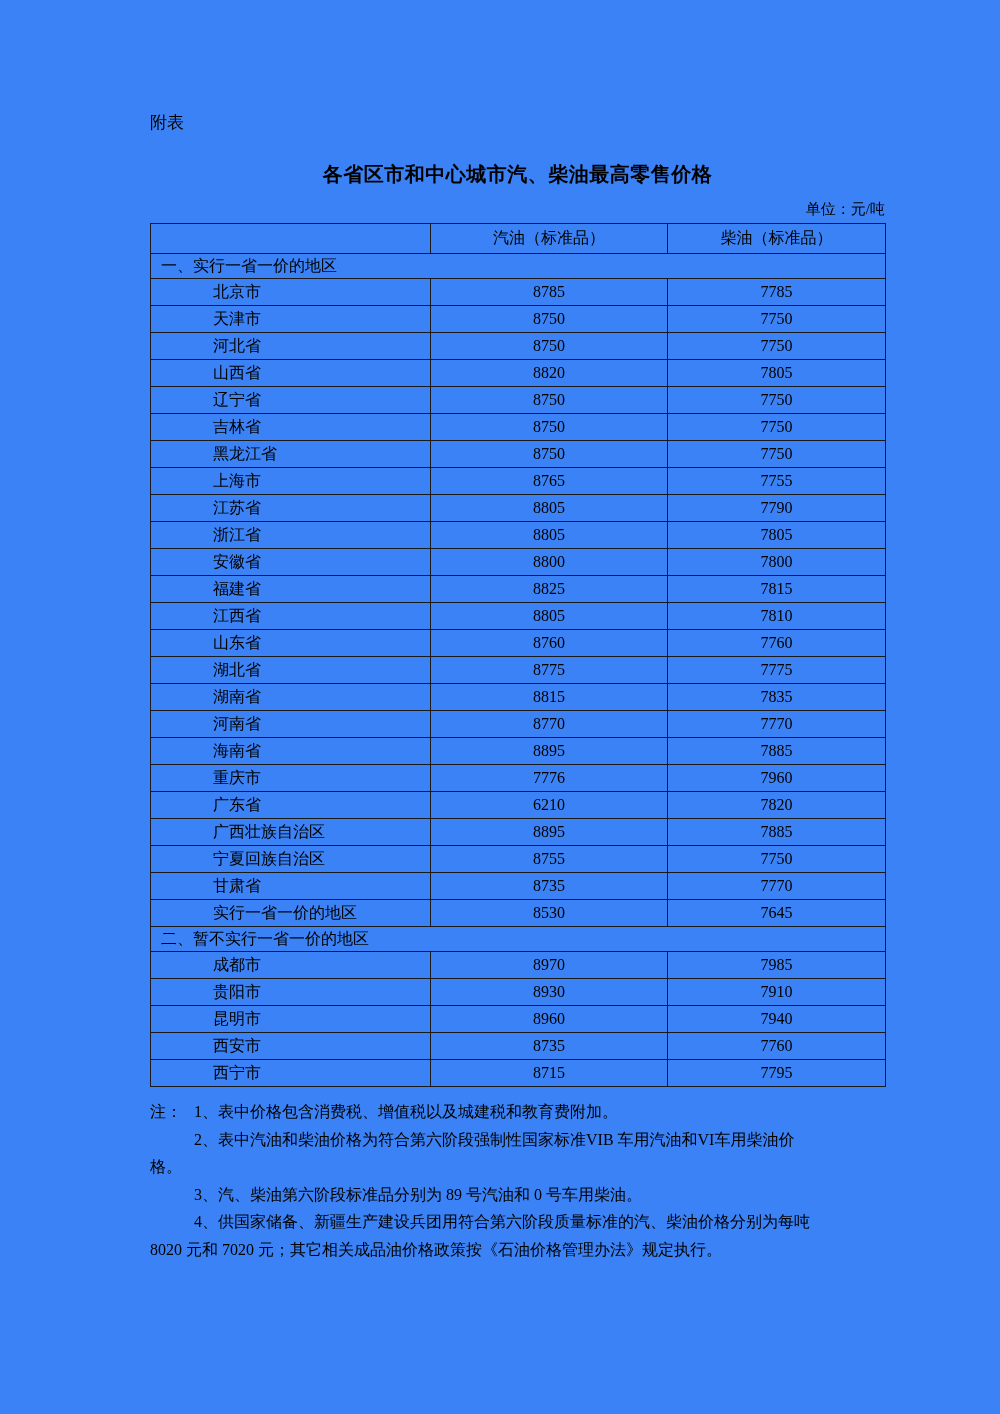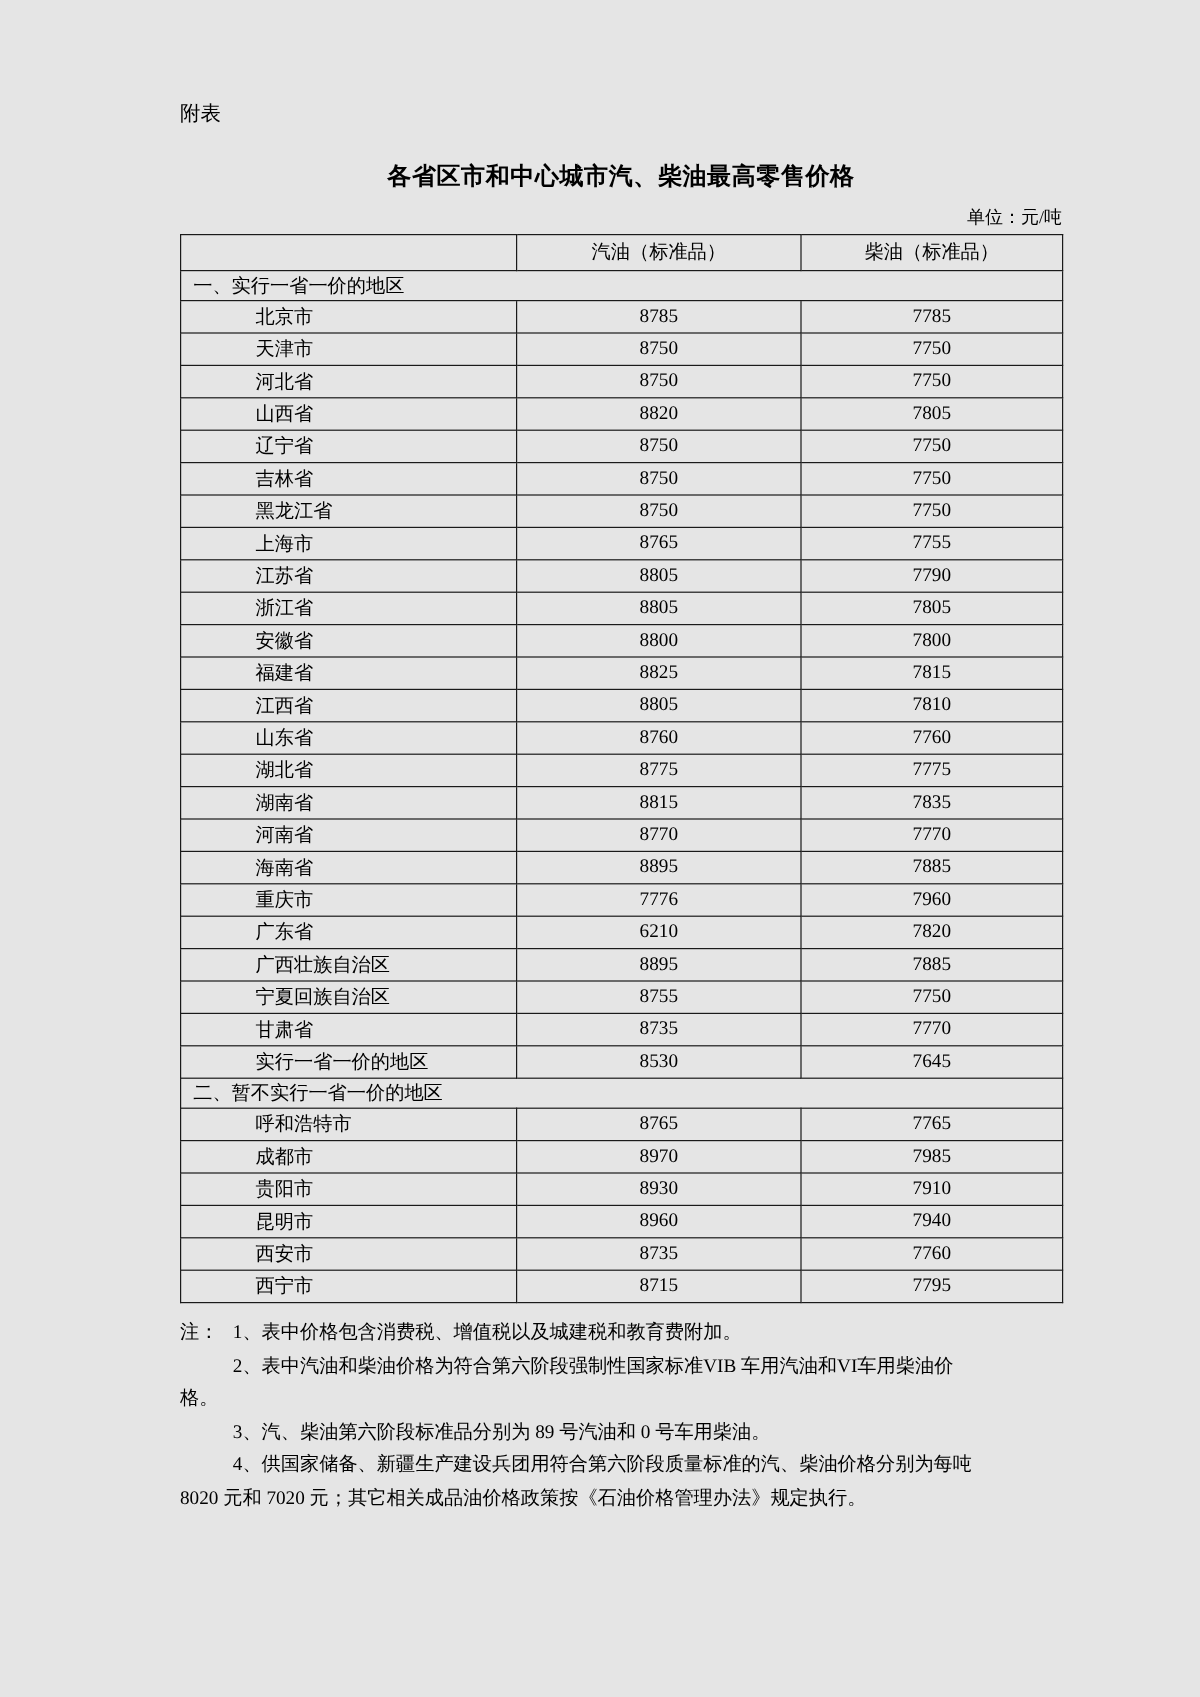--- a/index.html
+++ b/index.html
@@ -1,24 +1,24 @@
 <!DOCTYPE html>
 <html><head>
 <meta charset="utf-8">
 <style>
   html, body { margin: 0; padding: 0; background: #ffffff; }
   .page {
     position: relative;
     width: 1000px;
     height: 1414px;
-    background: #e5e5e5;
+    background: #3b82f6;
     color: #000000;
     font-family: "Liberation Serif", "DejaVu Serif", serif;
     box-sizing: border-box;
-    padding: 84px 115px 0 150px;
+    padding: 112px 115px 0 150px;
     overflow: hidden;
   }
   .attach-label {
     font-size: 17px;
     line-height: 22px;
   }
   .doc-title {
     margin-top: 27px;
     text-align: center;
     font-size: 20px;
@@ -226,25 +226,20 @@
         </tr>
         <tr class="data-row">
           <td class="region-cell">实行一省一价的地区</td>
           <td class="num-cell">8530</td>
           <td class="num-cell">7645</td>
         </tr>
         <tr class="section-row">
           <td colspan="3">二、暂不实行一省一价的地区</td>
         </tr>
         <tr class="data-row">
-          <td class="region-cell">呼和浩特市</td>
-          <td class="num-cell">8765</td>
-          <td class="num-cell">7765</td>
-        </tr>
-        <tr class="data-row">
           <td class="region-cell">成都市</td>
           <td class="num-cell">8970</td>
           <td class="num-cell">7985</td>
         </tr>
         <tr class="data-row">
           <td class="region-cell">贵阳市</td>
           <td class="num-cell">8930</td>
           <td class="num-cell">7910</td>
         </tr>
         <tr class="data-row">

